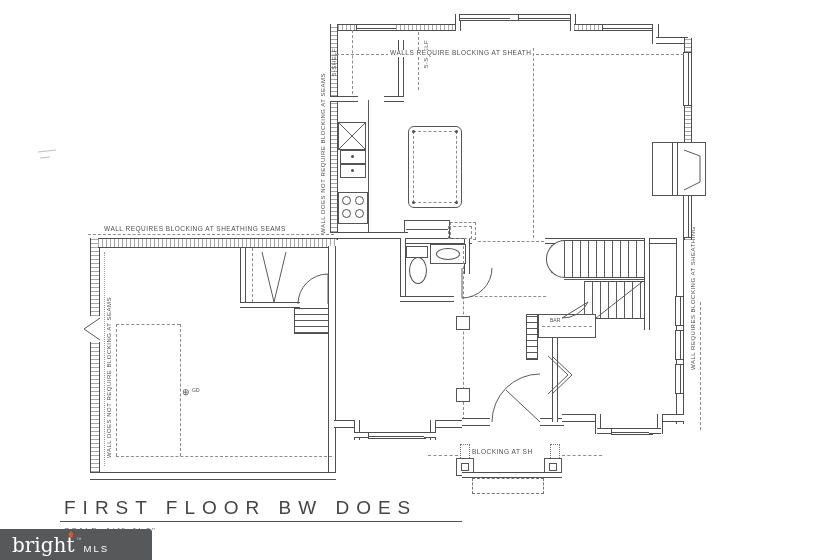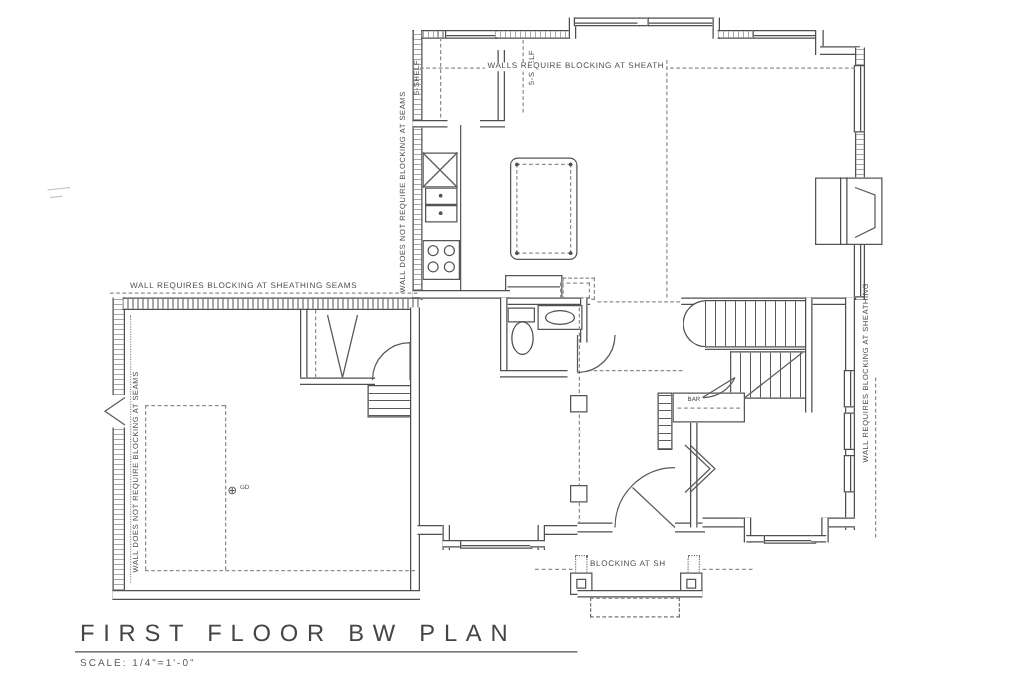--- a/index.html
+++ b/index.html
@@ -238,18 +238,26 @@
         </g>
       <g>
           <path d="M684,150 L700,156 L700,182 L684,190"></path>
         </g>
       <g stroke="#bdbdbd">
           <path d="M38,152 L56,150 M40,158 L50,157"></path>
         </g>
     </g>
   </svg>
 
-  <span class="title" style="left:64px;top:497px">FIRST FLOOR BW PLAN</span>
+  <span class="title" style="left:64px;top:497px">FIRST FLOOR BW DOES</span>
   <i class="titleline" style="left:60px;top:521px;width:402px;height:0"></i>
   <span class="scaletxt" style="left:64px;top:526px">SCALE: 1/4"=1'-0"</span>
 
+  <div class="logo">
+    <span class="brand">
+      <span>bright</span>
+      <i class="flame"></i>
+    </span>
+    <span class="tm">™</span>
+    <span class="mls">MLS</span>
+  </div>
 
 </div>
 
 </body></html>

